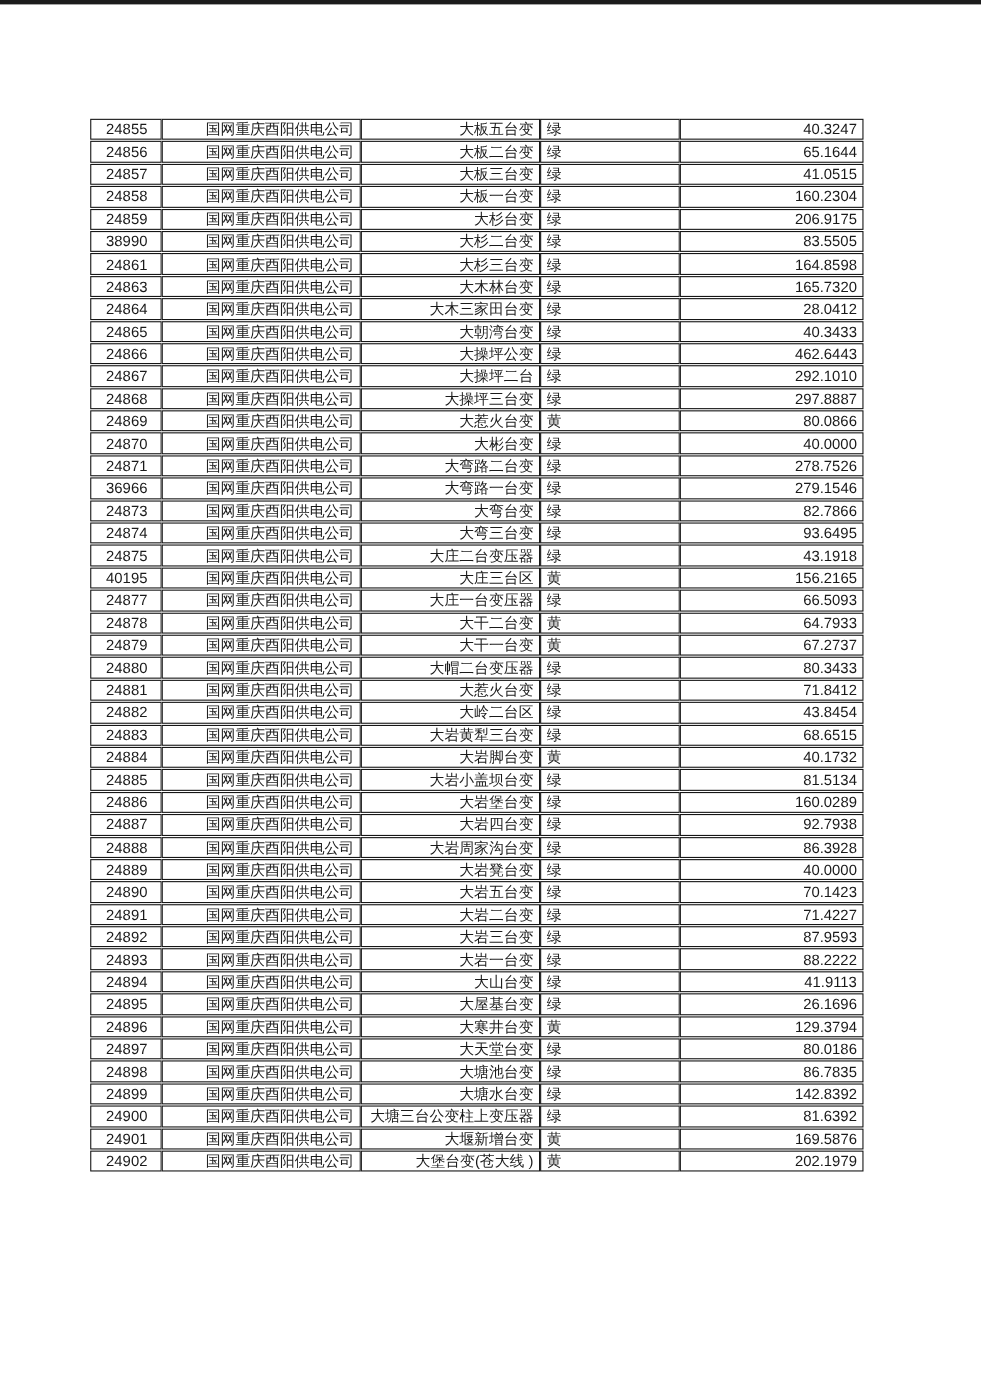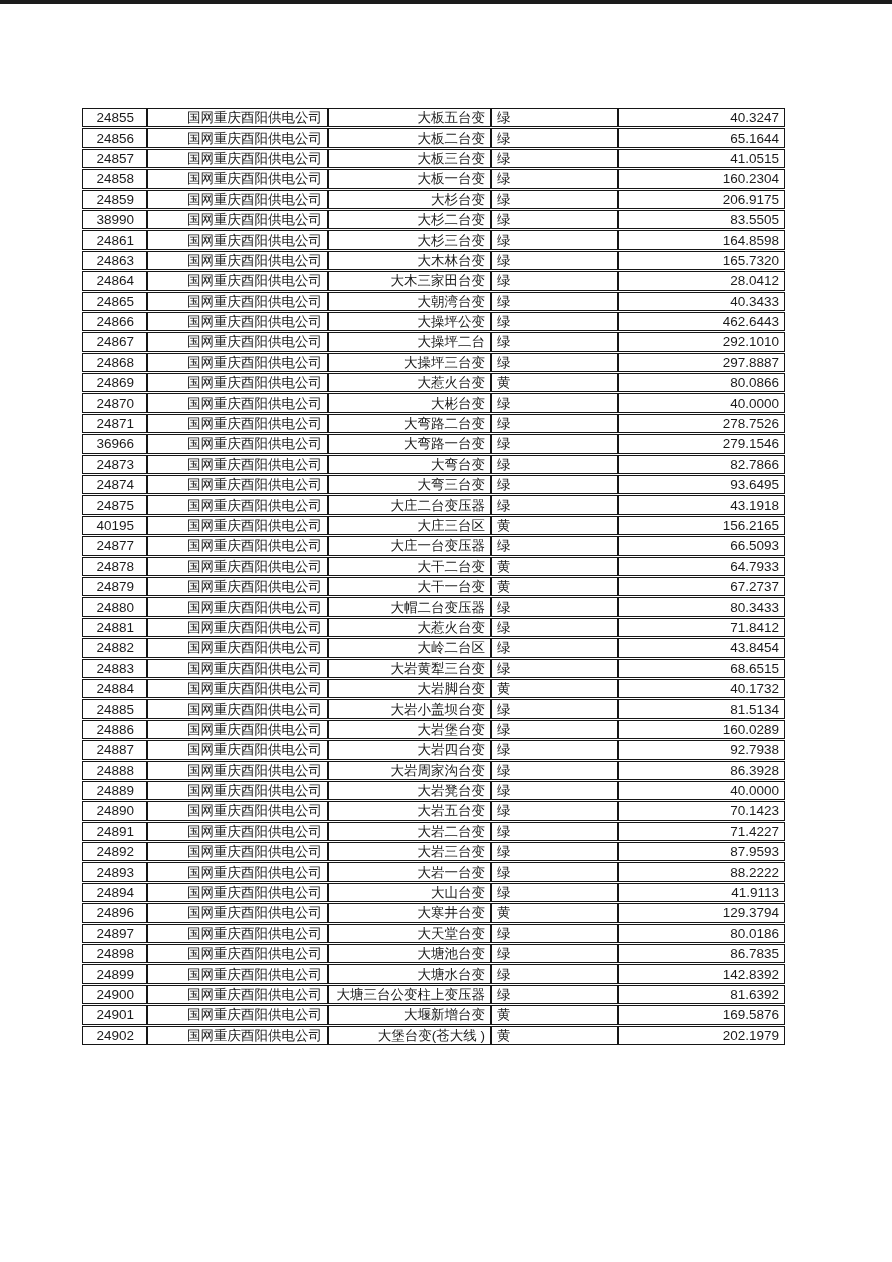--- a/index.html
+++ b/index.html
@@ -368,20 +368,27 @@
   </tr>
 
   <tr>
     <td class="c-id">24894</td>
     <td class="c-company">国网重庆酉阳供电公司</td>
     <td class="c-name">大山台变</td>
     <td class="c-status">绿</td>
     <td class="c-value">41.9113</td>
   </tr>
 
+  <tr>
+    <td class="c-id">24895</td>
+    <td class="c-company">国网重庆酉阳供电公司</td>
+    <td class="c-name">大屋基台变</td>
+    <td class="c-status">绿</td>
+    <td class="c-value">26.1696</td>
+  </tr>
 
   <tr>
     <td class="c-id">24896</td>
     <td class="c-company">国网重庆酉阳供电公司</td>
     <td class="c-name">大寒井台变</td>
     <td class="c-status">黄</td>
     <td class="c-value">129.3794</td>
   </tr>
 
   <tr>

